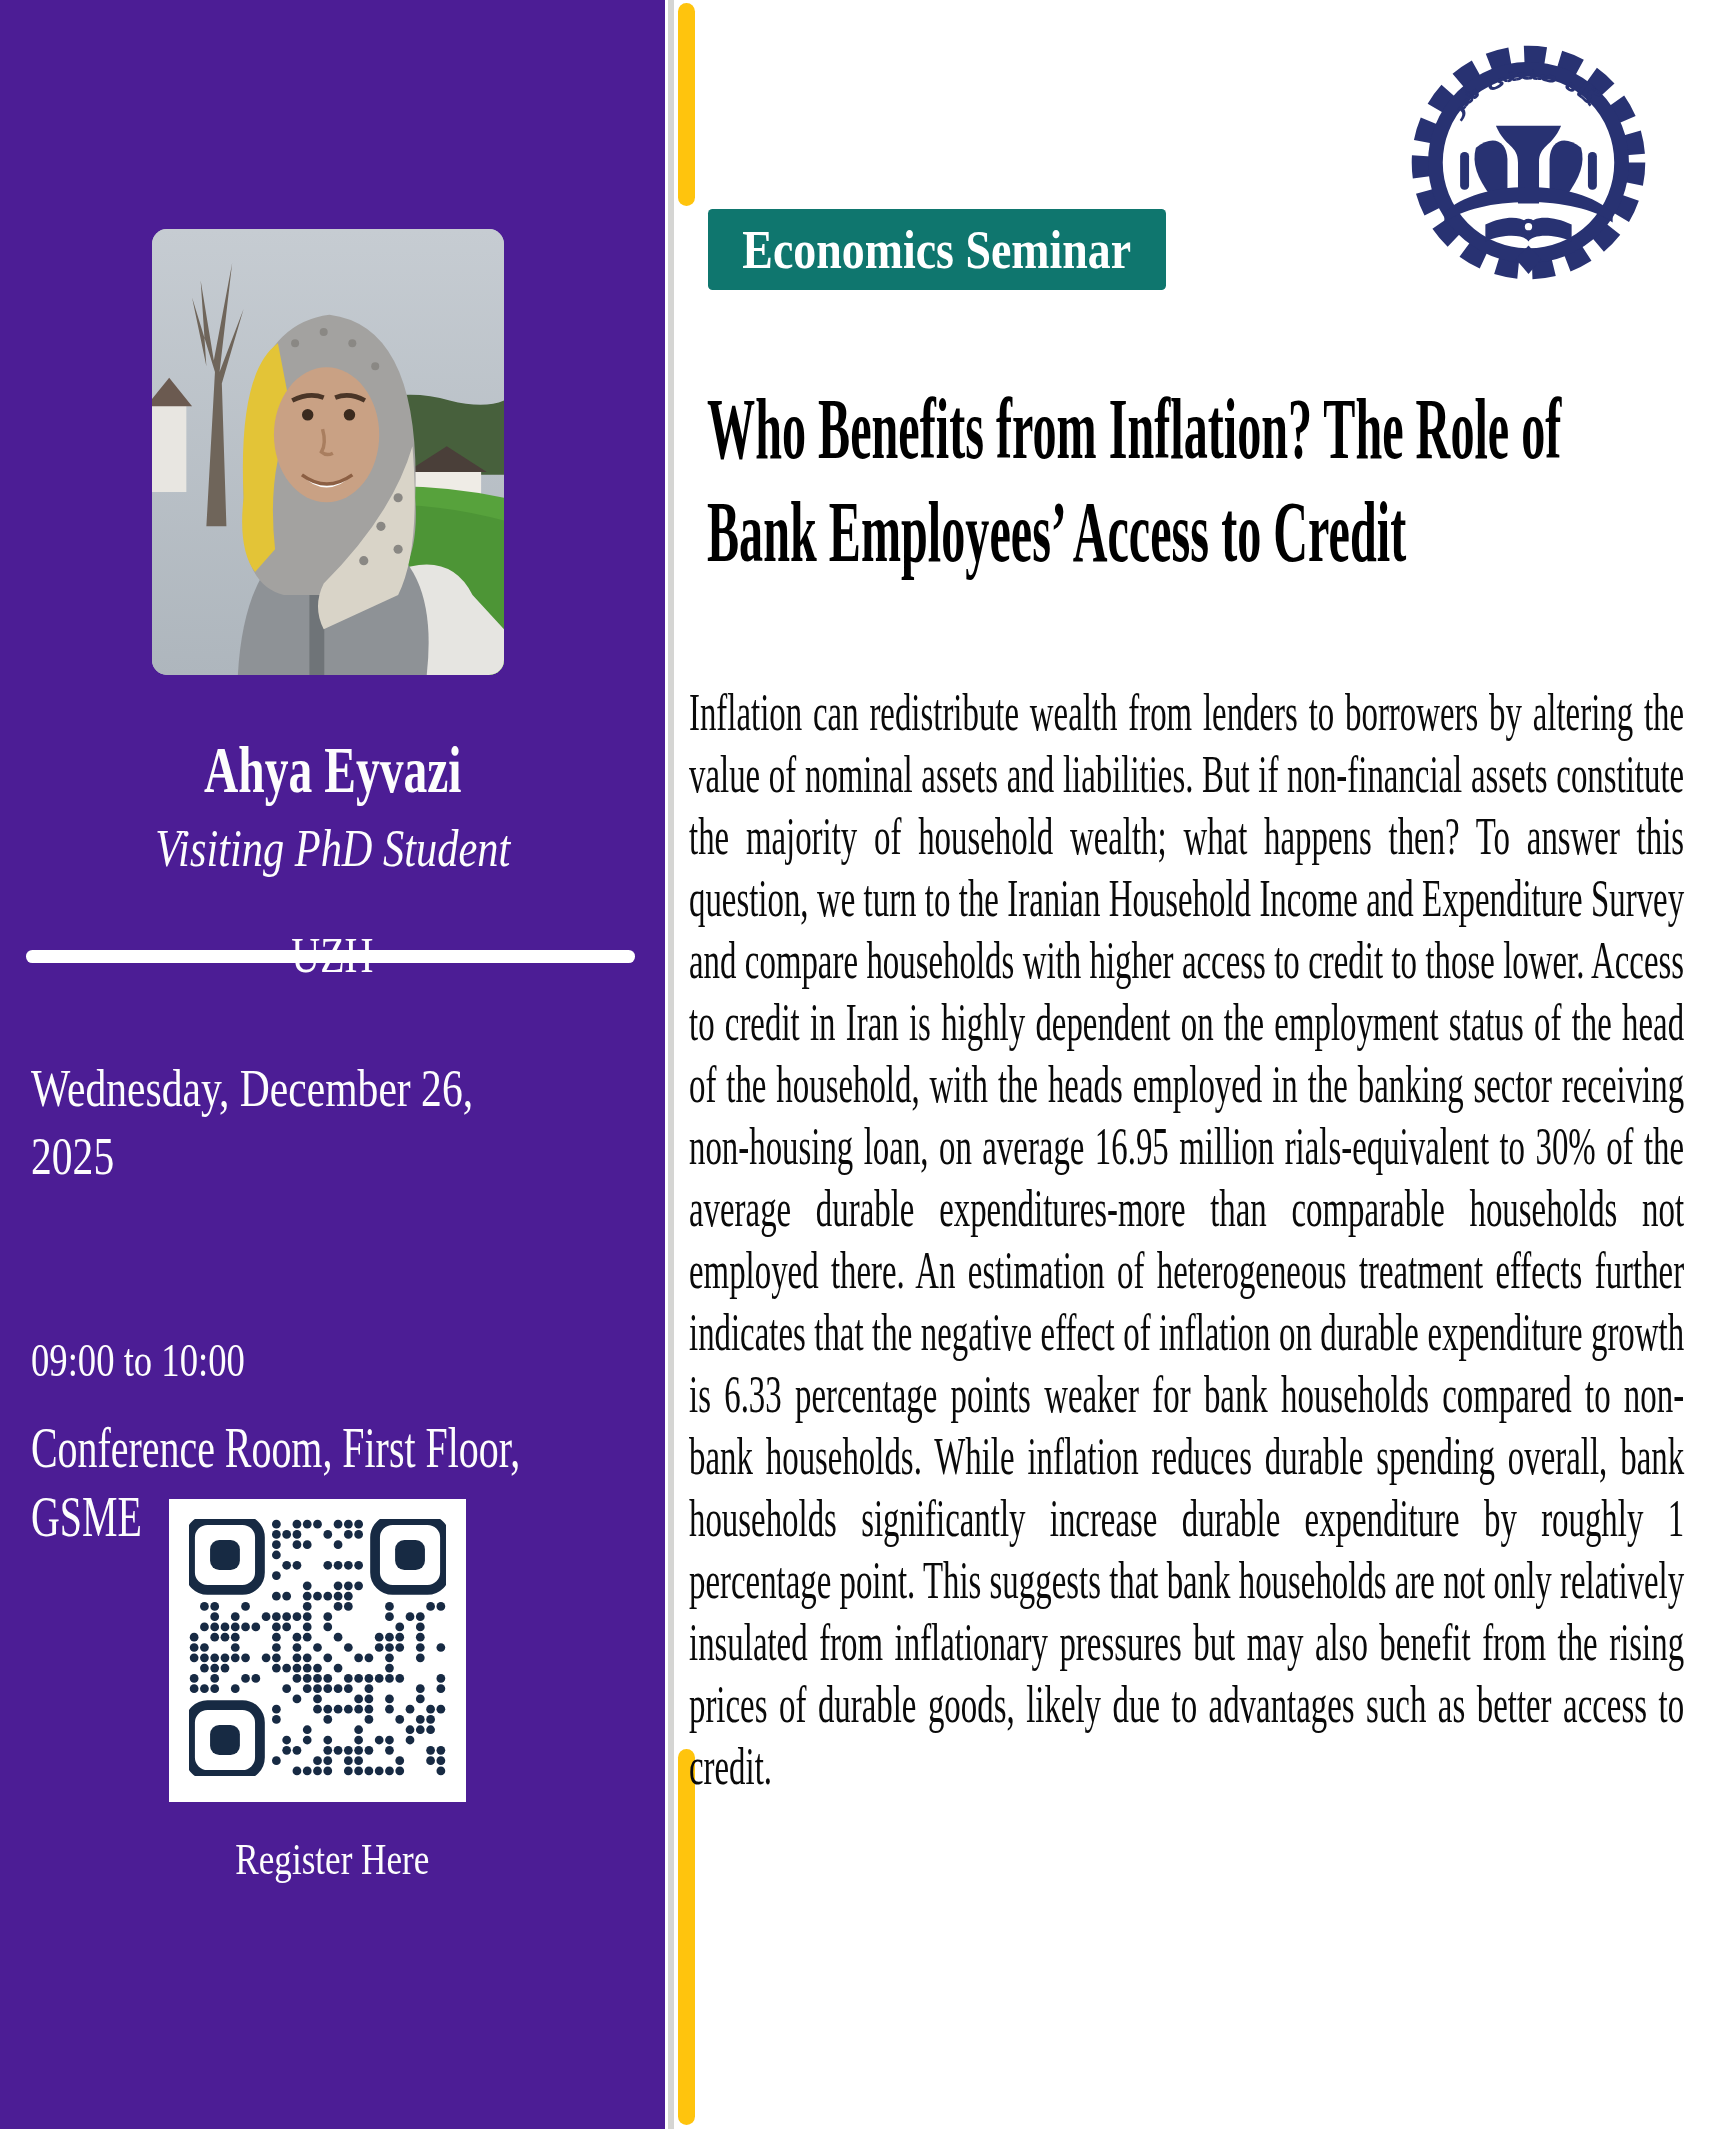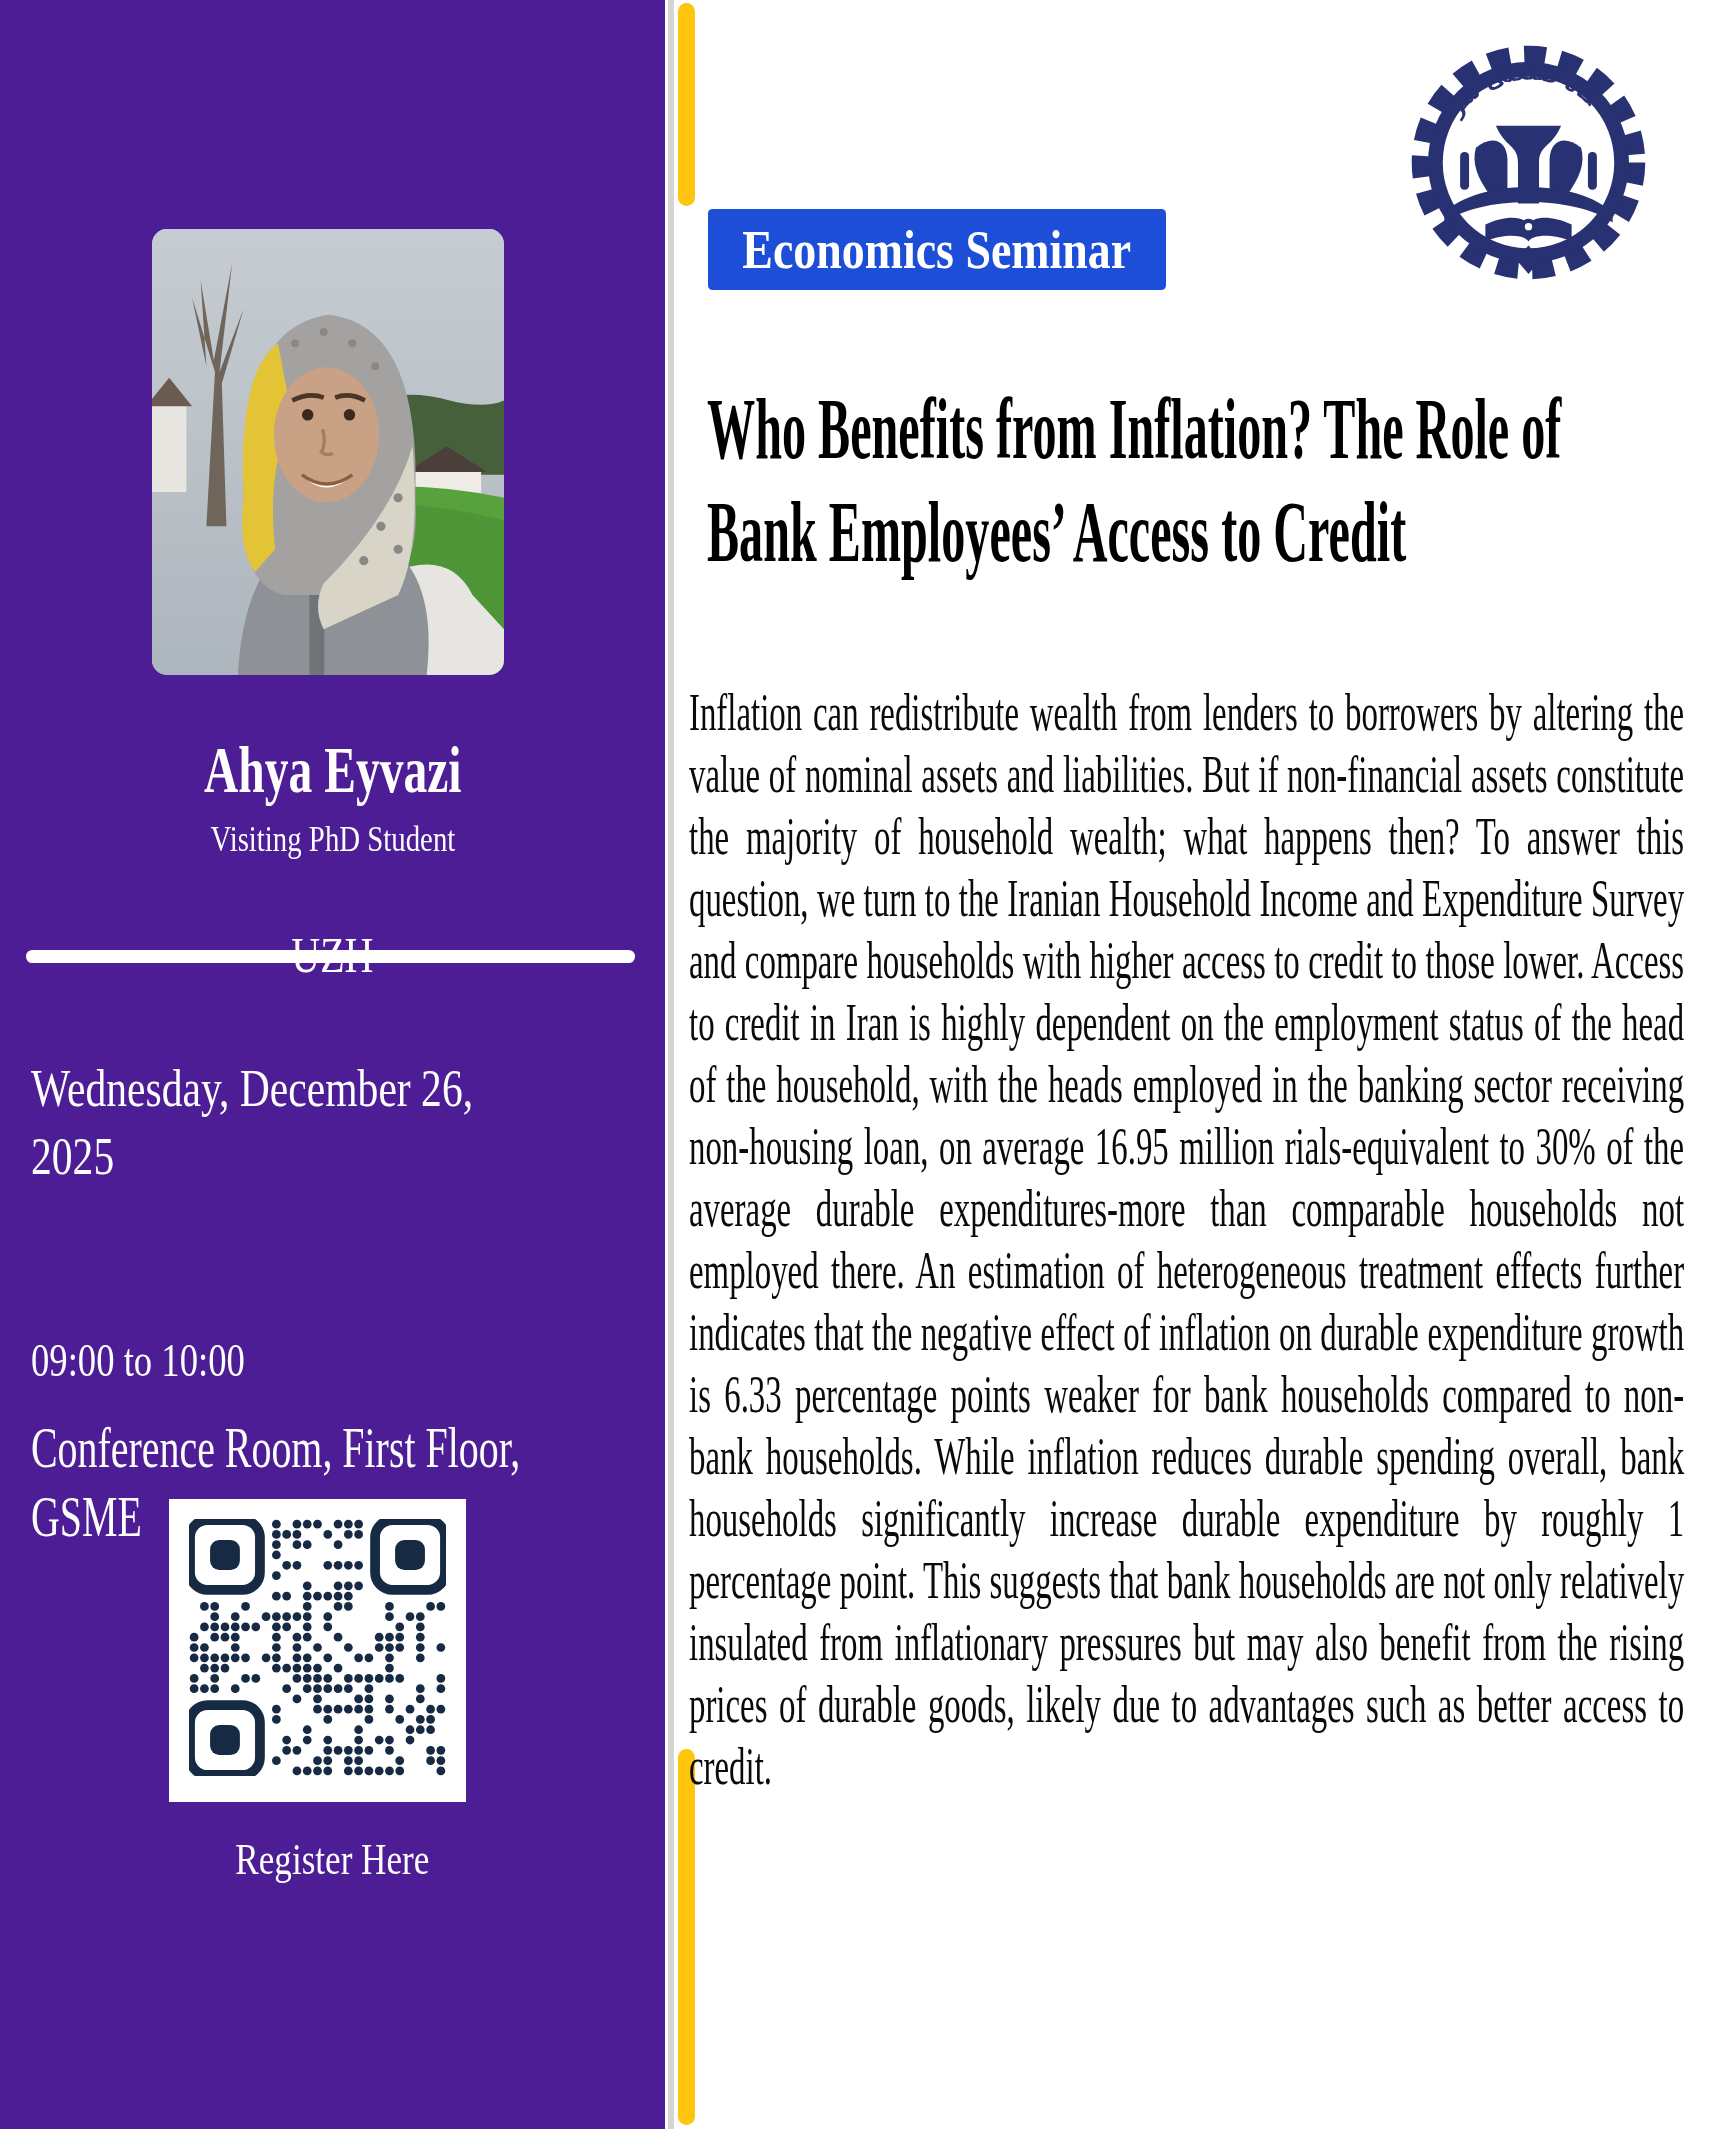--- a/index.html
+++ b/index.html
@@ -5,40 +5,40 @@
   html,body{margin:0;padding:0;background:#ffffff;}
   #page{position:relative;width:1728px;height:2129px;background:#ffffff;overflow:hidden;
         font-family:"Liberation Serif","DejaVu Serif",serif;}
   
   .sidebar{position:absolute;left:0;top:0;width:665px;height:2129px;background:#4c1d95;}
   .photo{position:absolute;left:152px;top:229px;width:352px;height:446px;border-radius:15px;
          overflow:hidden;background:#b9c0c8;}
   .photo svg{display:block;width:100%;height:100%;}
   .name{position:absolute;left:0;top:732px;width:665px;text-align:center;color:#fdfdfd;
         font-size:66px;font-weight:bold;}
-  .role{position:absolute;left:0;top:818px;width:665px;text-align:center;color:#fdfdfd;font-size:36px;}
+  .role{position:absolute;left:0;top:818px;width:665px;text-align:center;color:#fdfdfd;font-size:53px;font-style:italic;}
   .affil{position:absolute;left:0;top:926px;width:665px;text-align:center;color:#fdfdfd;font-size:50px;}
   .divider{position:absolute;left:26px;top:950px;width:609px;height:12.6px;background:#ffffff;border-radius:6.3px;}
   .date{position:absolute;left:31px;top:1055px;width:618px;color:#fdfdfd;font-size:52px;line-height:68px;}
   .time{position:absolute;left:31px;top:1333px;width:618px;color:#fdfdfd;font-size:47px;}
   .loc{position:absolute;left:31px;top:1413px;width:618px;color:#fdfdfd;font-size:57px;line-height:69px;}
   .qrbox{position:absolute;left:169px;top:1499px;width:297px;height:303px;background:#ffffff;}
   .qrbox svg{display:block;margin:20px auto 0 auto;}
   .register{position:absolute;left:0;top:1833px;width:665px;text-align:center;color:#fdfdfd;font-size:45px;}
   
   .cx{display:inline-block;white-space:nowrap;}
   .ox-c{transform-origin:50% 50%;}
   .ox-l{transform-origin:0 50%;}
   
   .gray-strip{position:absolute;left:668px;top:0;width:6.3px;height:2129px;background:#d5d5d3;}
   .accent{position:absolute;left:678px;width:17px;background:#ffc40d;border-radius:8.6px;}
   .accent.top{top:3.4px;height:203px;}
   .accent.bottom{top:1749px;height:376px;}
   
-  .badge{position:absolute;left:708px;top:209px;width:458px;height:81px;background:#1d4ed8;
+  .badge{position:absolute;left:708px;top:209px;width:458px;height:81px;background:#0f766e;
          border-radius:4.6px;color:#ffffff;display:flex;align-items:center;justify-content:center;
          font-size:54px;font-weight:bold;}
   .logo{position:absolute;left:1397px;top:31px;width:263px;height:263px;}
   .title{position:absolute;left:707px;top:378px;color:#000;}
   .title .tline{white-space:nowrap;font-size:86px;font-weight:bold;line-height:103px;
                 transform:scaleX(0.56);transform-origin:0 50%;}
   .abstract{position:absolute;left:665px;top:681px;width:995px;color:#0a0a0a;margin-left:24px;}
   .abstract-inner{width:1605px;transform:scaleX(0.62);transform-origin:0 0;
                   font-size:53px;line-height:62px;text-align:justify;}
 </style>

